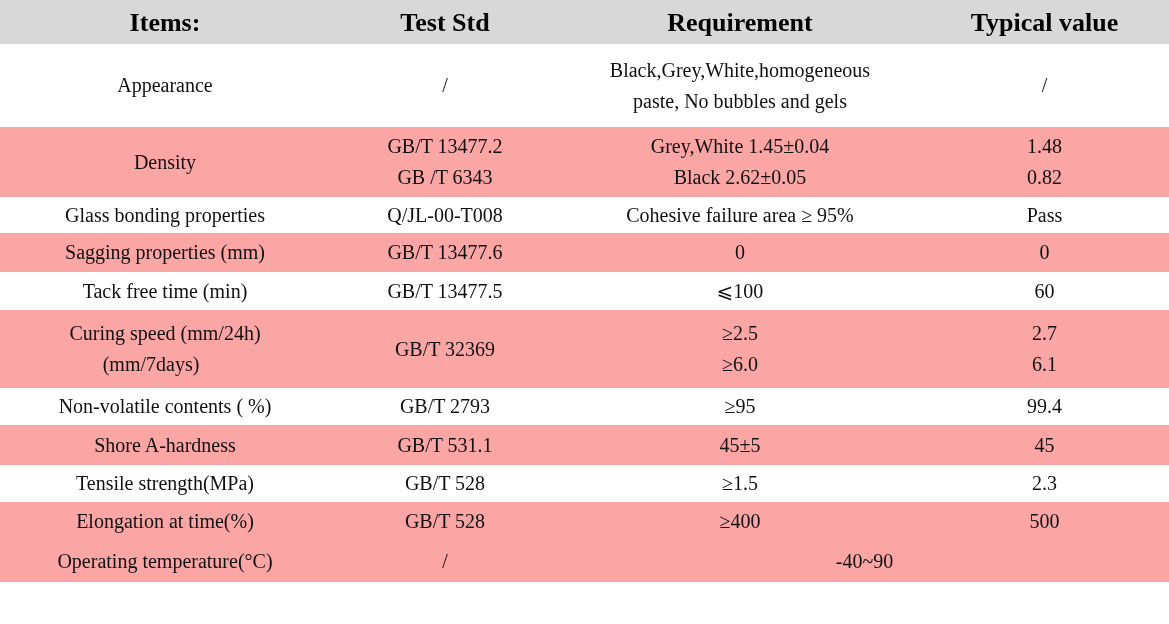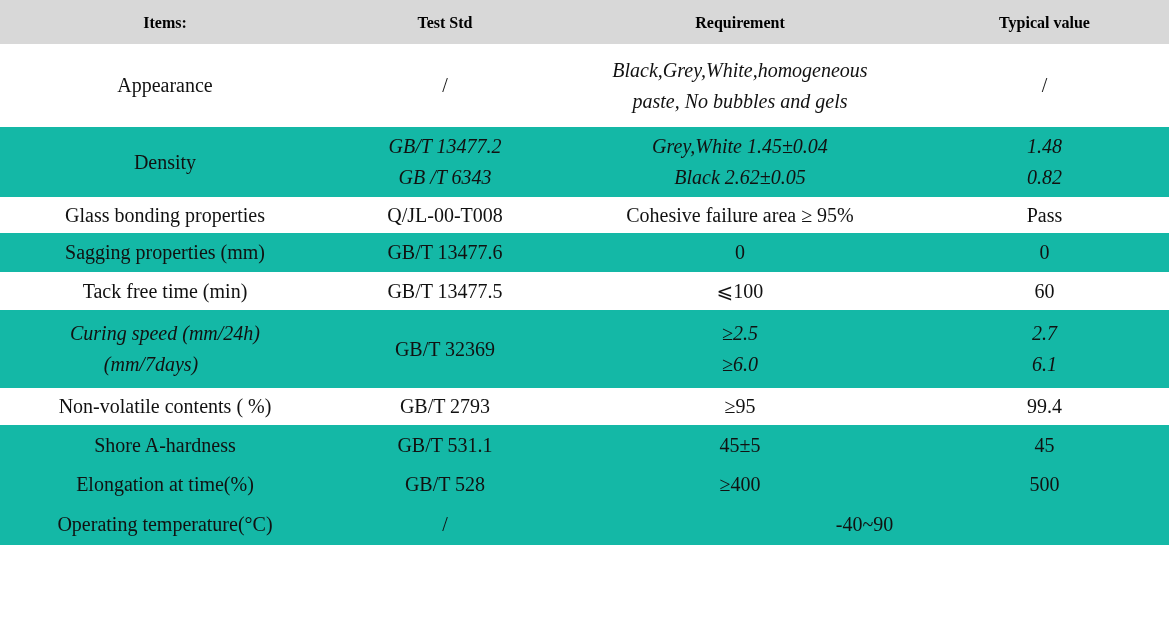--- a/index.html
+++ b/index.html
@@ -18,29 +18,29 @@
   }
   table.spec th, table.spec td{
     padding:0;
     text-align:center;
     vertical-align:middle;
     font-size:20px;
     line-height:31px;
     border:none;
   }
   table.spec th{
-    font-size:16px;
+    font-size:26px;
     font-weight:700;
     color:#000000;
     margin-left:45px;
   }
   tr.hdr{background:#d8d8d8;}
-  tr.stripe{background:#14b8a6;padding-left:39px;}
+  tr.stripe{background:#fca5a5;padding-left:39px;}
   tr.plain{background:#ffffff;}
-  .ln{display:block;font-style:italic;}
+  .ln{display:block;}
   .ln.right{text-align:center;padding-right:28px;}
 </style>
 </head>
 <body>
 
 <div class="page">
   <table class="spec">
     <colgroup>
       <col style="width:330px">
       <col style="width:230px">
@@ -126,20 +126,26 @@
         <td>99.4</td>
       </tr>
 
       <tr class="stripe" style="height:40px">
         <td>Shore A-hardness</td>
         <td>GB/T 531.1</td>
         <td>45±5</td>
         <td>45</td>
       </tr>
 
+      <tr class="plain" style="height:37px">
+        <td>Tensile strength(MPa)</td>
+        <td>GB/T 528</td>
+        <td>≥1.5</td>
+        <td>2.3</td>
+      </tr>
 
       <tr class="stripe" style="height:38px">
         <td>Elongation at time(%)</td>
         <td>GB/T 528</td>
         <td>≥400</td>
         <td>500</td>
       </tr>
 
 
       <tr class="stripe" style="height:42px">

